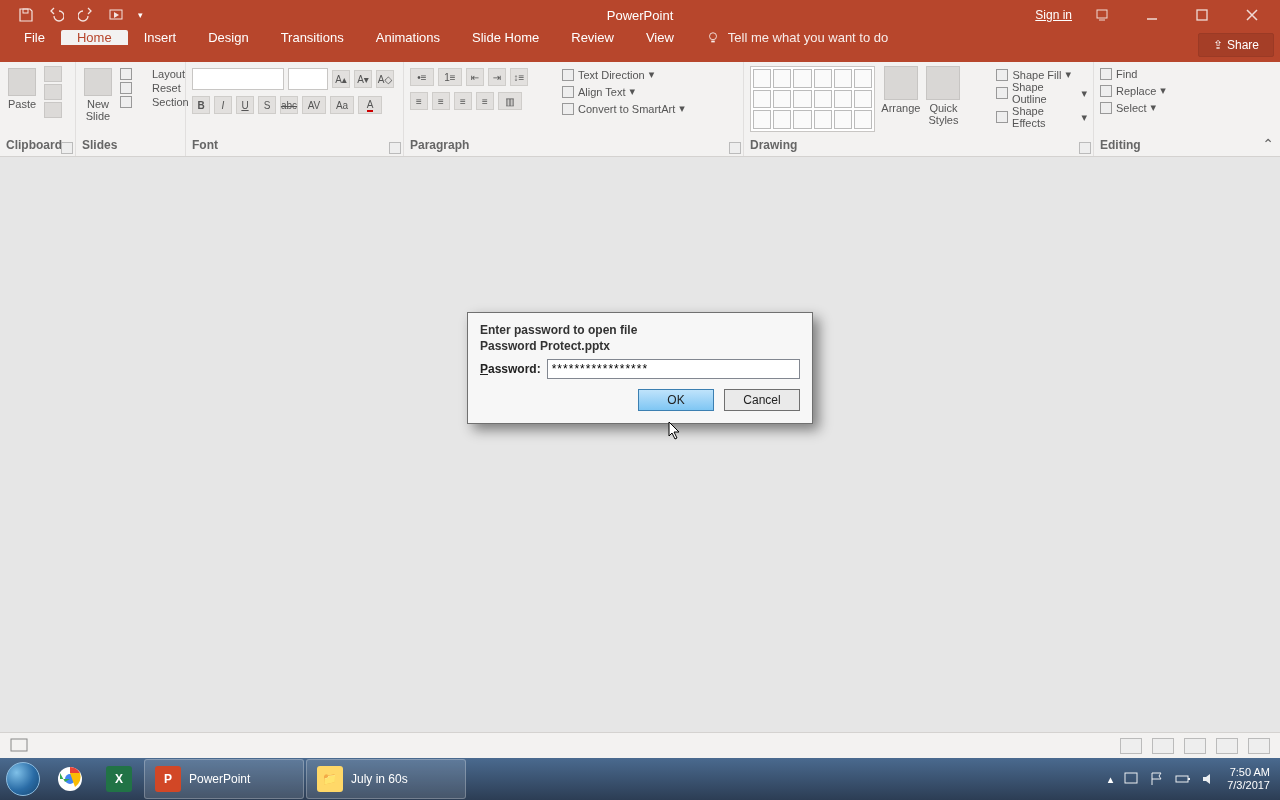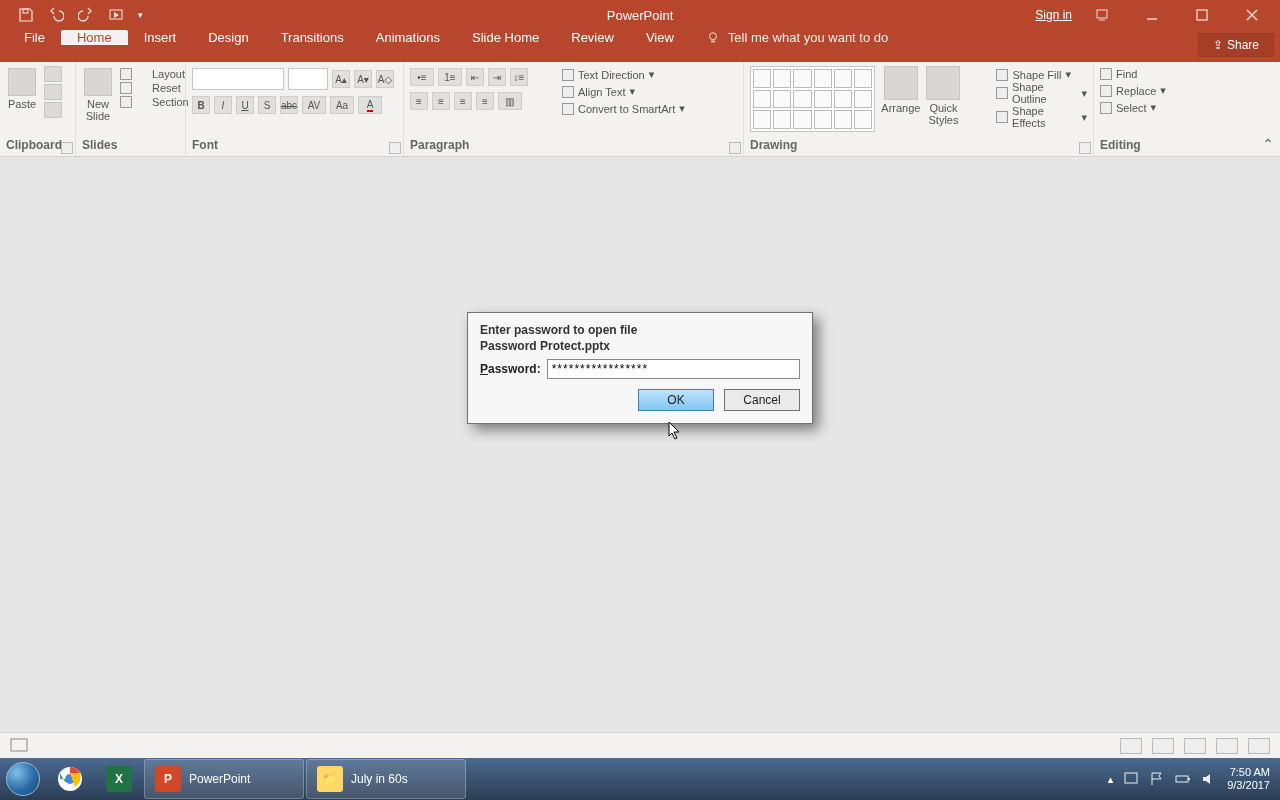--- a/index.html
+++ b/index.html
@@ -563,16 +563,16 @@
       </svg>
     <svg class="tray-ico" viewBox="0 0 16 16">
         <rect x="1" y="5" width="12" height="6" fill="none" stroke="#fff"></rect>
         <rect x="13" y="7" width="2" height="2" fill="#fff"></rect>
       </svg>
     <svg class="tray-ico" viewBox="0 0 16 16">
         <path d="M2 6h3l4-3v10l-4-3H2z" fill="#fff"></path>
       </svg>
     <div class="clock">
       <div>7:50 AM</div>
-      <div>9/3/2017</div>
+      <div>7/3/2017</div>
     </div>
   </div>
 </div>
 
 </body></html>

